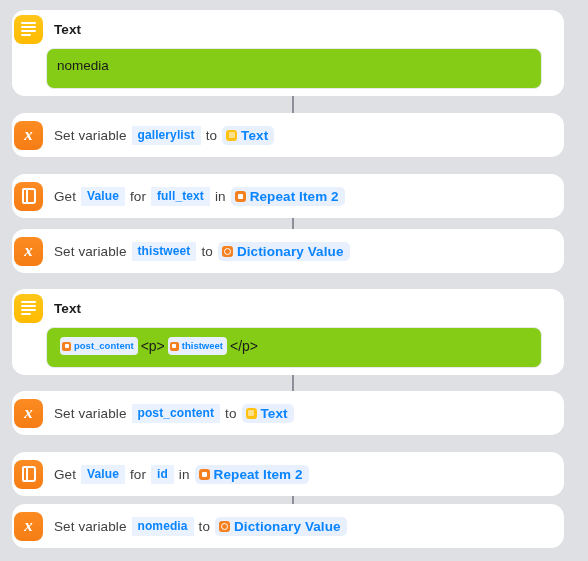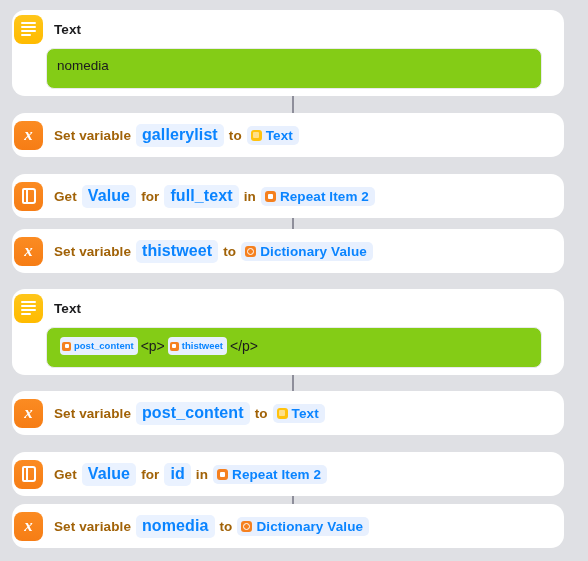--- a/index.html
+++ b/index.html
@@ -124,30 +124,30 @@
     margin-left: 11px;
     font-size: 13.5px;
     font-weight: 700;
     color: #1b1b1d;
     letter-spacing: 0.1px;
     white-space: nowrap;
   }
   .sentence > * { margin-right: 5px; }
   .sentence > *:last-child { margin-right: 0; }
 
-  .plain { color: #a16207; font-weight: 700; }
+  .plain { color: #404040; font-weight: 400; }
 
   
   .tok {
     color: #0a84ff;
     background: #eaf2ff;
-    border-radius: 5px;
+    border-radius: 0;
     padding: 2px 6px 3px 6px;
     font-weight: 700;
-    font-size: 16px;
+    font-size: 12px;
     display: inline-block;
   }
 
   
   .mvar {
     display: inline-flex;
     align-items: center;
     background: #e8f0fe;
     border-radius: 5px;
     padding: 2px 6px 2px 4px;

